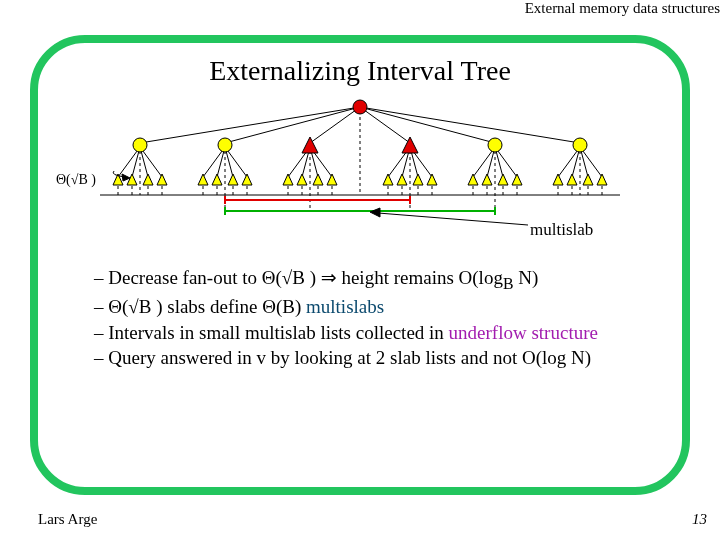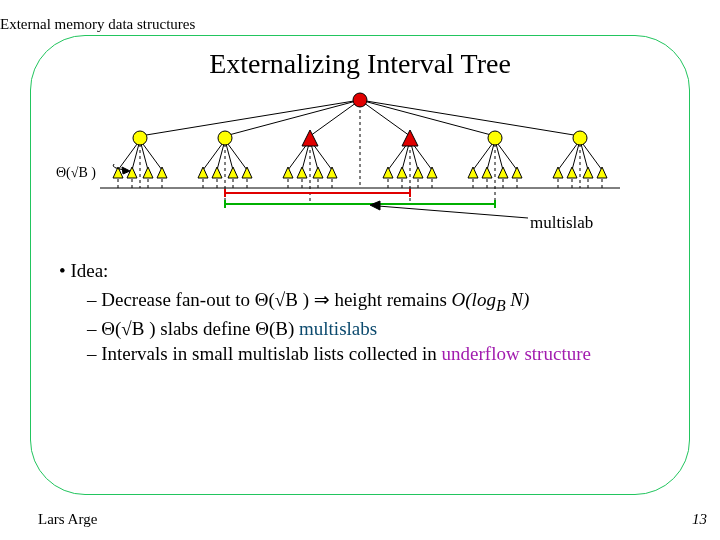--- a/index.html
+++ b/index.html
@@ -6,32 +6,32 @@
     margin: 0;
     padding: 0;
     width: 720px;
     height: 540px;
     background: white;
     font-family: "Times New Roman", serif;
     position: relative;
     overflow: hidden;
   }
   .header {
-    text-align: left;
+    text-align: right;
     font-size: 15px;
-    padding-top: 16px;
+    padding-top: 0;
     padding-bottom: 5px;
   }
   .slide-frame {
     position: absolute;
     left: 30px;
     top: 35px;
     width: 660px;
     height: 460px;
-    border: 1px solid #22c55e;
+    border: 8px solid #22c55e;
     border-radius: 55px;
     box-sizing: border-box;
   }
   .title {
     text-align: center;
     font-size: 28px;
     font-weight: normal;
     margin-top: 12px;
     margin-bottom: 8px;
   }
@@ -82,21 +82,21 @@
   .footer-right {
     position: absolute;
     right: 13px;
     bottom: 12px;
     font-size: 15px;
     font-style: italic;
   }
   .formula {
     font-family: "Times New Roman", serif;
   }
-  .italic { font-style: italic; }
+  .italic { }
 </style>
 </head>
 <body>
 
 <div class="header">External memory data structures</div>
 
 <div class="slide-frame">
   <div class="title">Externalizing Interval Tree</div>
 
   <div class="diagram-area">
@@ -231,21 +231,21 @@
 
       <g stroke="#000" stroke-width="1" fill="none">
         <path d="M 64 76 Q 60 80 75 82"></path>
         <polygon points="80,83 72,79 73,86" fill="#000"></polygon>
       </g>
     </svg>
     <span class="multislab-label">multislab</span>
   </div>
 
   <div class="content">
-    <div class="bullet-idea">• <span>Idea:</span></div>
     <div class="subbullet">– <span>Decrease fan-out to </span><span class="formula">Θ(√B )</span><span> ⇒ </span><span>height remains </span><span class="formula italic">O(log</span><sub class="formula italic">B</sub><span class="formula italic"> N)</span></div>
     <div class="subbullet">– <span class="formula">Θ(√B )</span><span> slabs define </span><span class="formula">Θ(B)</span><span class="accent-green"> multislabs</span></div>
     <div class="subbullet">– <span>Intervals in small multislab lists collected in </span><span class="accent-red">underflow structure</span></div>
+    <div class="subbullet">– <span>Query answered in </span><span class="italic">v</span><span> by looking at 2 slab lists and not </span><span class="italic">O</span><span>(log </span><span class="italic">N</span><span>)</span></div>
   </div>
 </div>
 
 <div class="footer-left">Lars Arge</div>
 <div class="footer-right">13</div>
 
 </body></html>

